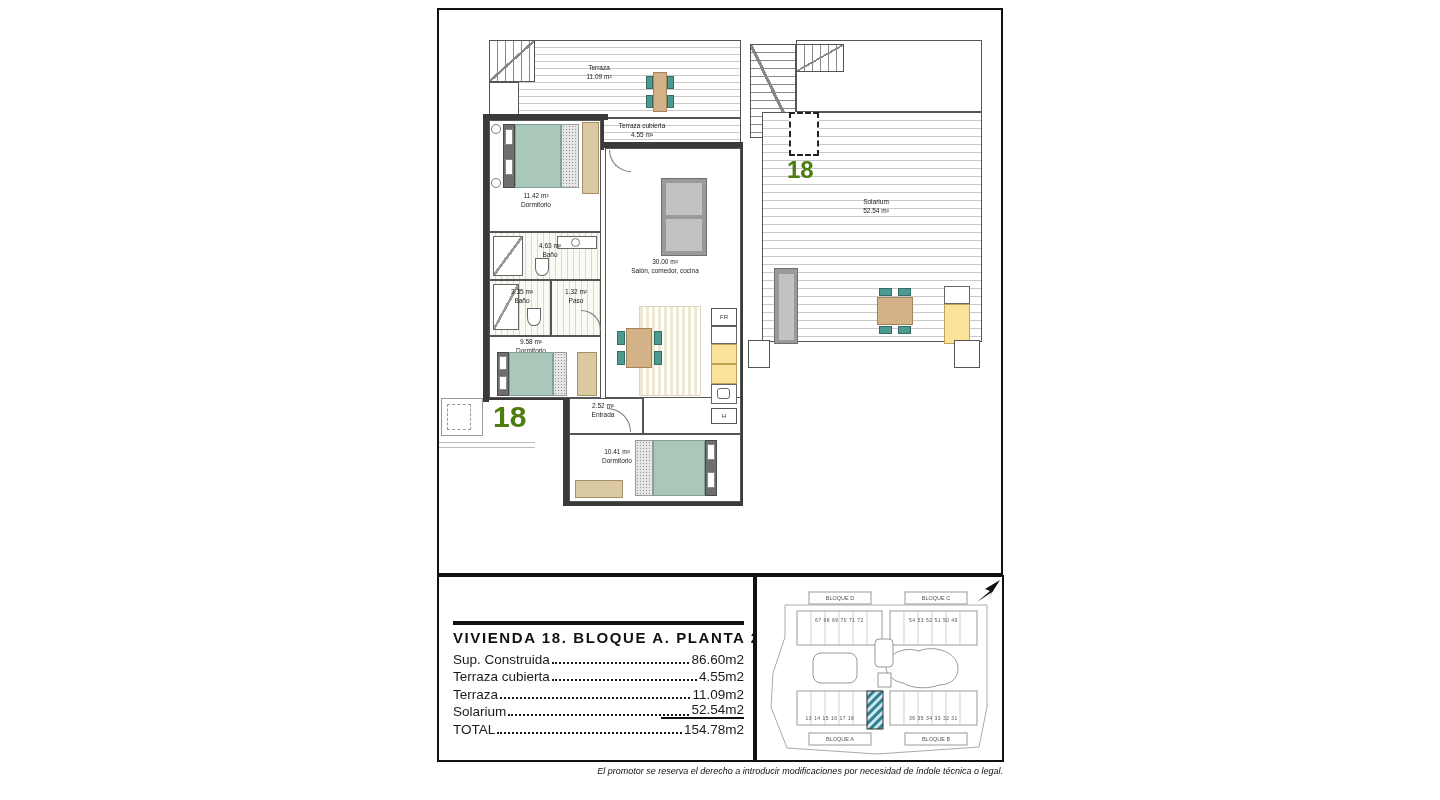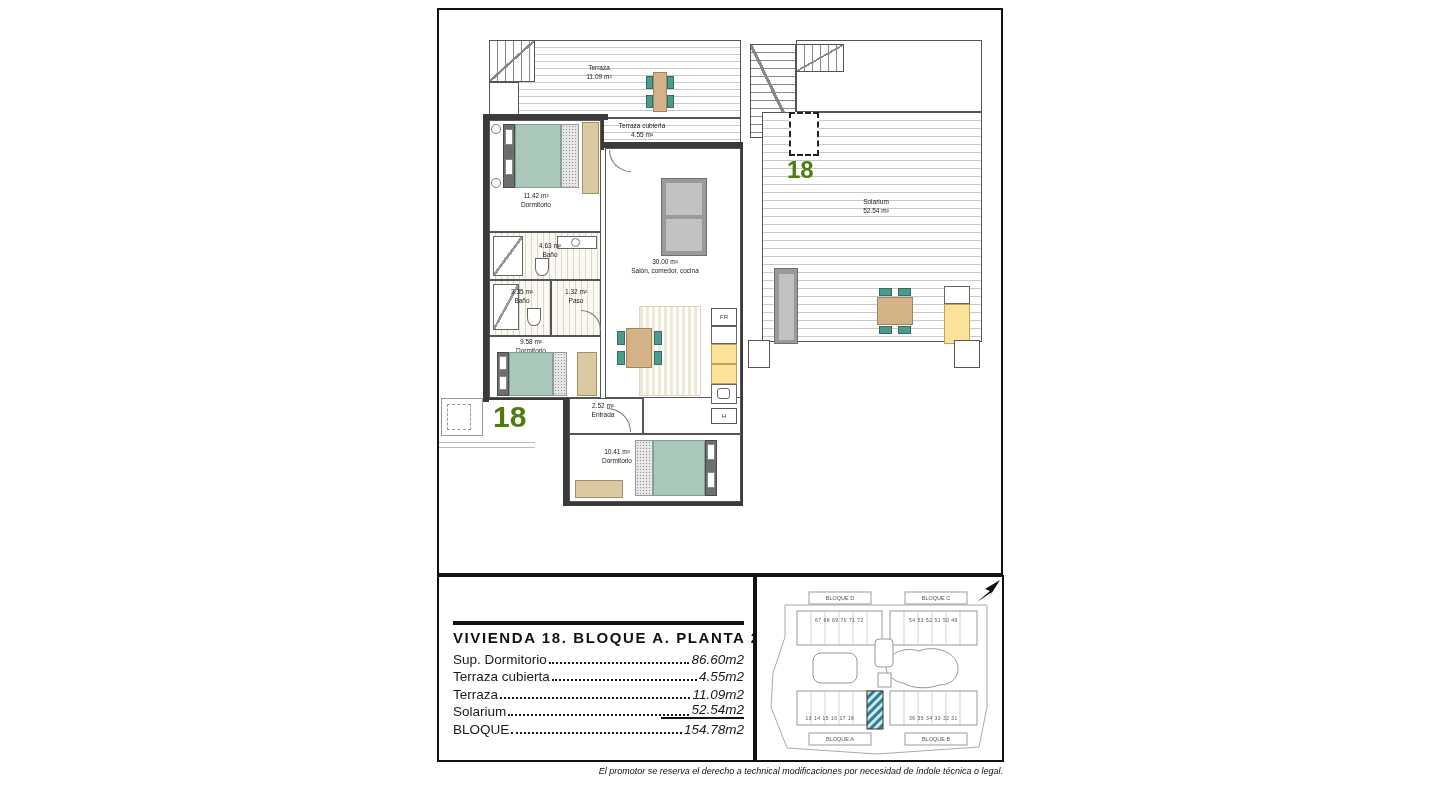--- a/index.html
+++ b/index.html
@@ -44,21 +44,21 @@
   .dashedbox{position:absolute;border:2px dashed #222;background:#fff;box-sizing:border-box;}
   .hline{position:absolute;background:#bbb;height:1px;}
   .applbl{position:absolute;border:1px solid #555;background:#fff;box-sizing:border-box;
        font-size:6px;display:flex;align-items:center;justify-content:center;color:#333;}
   
   .sum-rule{position:absolute;background:#111;}
   .sum-title{position:absolute;font-weight:bold;font-size:15px;letter-spacing:1.6px;color:#111;white-space:nowrap;}
   .sum-rows{position:absolute;left:14px;top:72px;width:291px;}
   .sum-row{display:flex;align-items:flex-end;height:17.5px;font-size:13.5px;color:#1a1a1a;}
   .sum-row .leader{flex:1;border-bottom:2px dotted #1a1a1a;margin:0 2px 3px 2px;}
-  .sum-row .val{white-space:nowrap;font-style:italic;}
+  .sum-row .val{white-space:nowrap;}
   .val-underline{border-bottom:2px solid #111;margin-left:-30px;padding-left:30px;text-align:right;}
   
   .sitetext{position:absolute;color:#555;text-align:center;white-space:nowrap;}
   .blocklbl{font-size:5.5px;line-height:12px;}
   .unitsrow{font-size:5px;letter-spacing:0.5px;}
   
   .disclaimer{position:absolute;left:437px;top:765px;width:566px;text-align:right;
        font-style:italic;font-size:9px;line-height:12px;color:#111;}
 </style>
 </head>
@@ -229,41 +229,41 @@
   <div class="yellow" style="left:505px;top:294px;width:26px;height:40px;"></div>
   <div class="openbox" style="left:309px;top:330px;width:22px;height:28px;"></div>
   <div class="openbox" style="left:515px;top:330px;width:26px;height:28px;"></div>
 </div>
 
 <div class="frame" style="left:437px;top:575px;width:318px;height:187px;">
   <div class="sum-rule" style="left:14px;top:44px;width:291px;height:4px;"></div>
   <div class="sum-title" style="left:14px;top:52px;">VIVIENDA 18. BLOQUE A. PLANTA 2ª</div>
   <div class="sum-rows">
     <div class="sum-row">
-      <span>Sup. Dormitorio</span>
+      <span>Sup. Construida</span>
       <span class="leader"></span>
       <span class="val">86.60m2</span>
     </div>
     <div class="sum-row">
       <span>Terraza cubierta</span>
       <span class="leader"></span>
       <span class="val">4.55m2</span>
     </div>
     <div class="sum-row">
       <span>Terraza</span>
       <span class="leader"></span>
       <span class="val">11.09m2</span>
     </div>
     <div class="sum-row">
       <span>Solarium</span>
       <span class="leader"></span>
       <span class="val val-underline">52.54m2</span>
     </div>
     <div class="sum-row">
-      <span>BLOQUE</span>
+      <span>TOTAL</span>
       <span class="leader"></span>
       <span class="val">154.78m2</span>
     </div>
   </div>
 </div>
 
 <div class="frame" style="left:755px;top:575px;width:249px;height:187px;">
   <svg width="249" height="183" viewBox="0 0 249 183" style="position:absolute;left:0;top:0;">
     <defs>
       <pattern id="hatch" width="6" height="6" patternTransform="rotate(45)" patternUnits="userSpaceOnUse">
@@ -297,14 +297,14 @@
   <span class="sitetext blocklbl" style="left:148px;top:15px;width:62px;">BLOQUE C</span>
   <span class="sitetext blocklbl" style="left:52px;top:156px;width:62px;">BLOQUE A</span>
   <span class="sitetext blocklbl" style="left:148px;top:156px;width:62px;">BLOQUE B</span>
   <span class="sitetext unitsrow" style="left:40px;top:40px;width:85px;">67 68 69 70 71 72</span>
   <span class="sitetext unitsrow" style="left:133px;top:40px;width:87px;">54 53 52 51 50 49</span>
   <span class="sitetext unitsrow" style="left:36px;top:138px;width:74px;">13 14 15 16 17 18</span>
   <span class="sitetext unitsrow" style="left:133px;top:138px;width:87px;">36 35 34 33 32 31</span>
 </div>
 
 <div class="disclaimer">
-  <div>El promotor se reserva el derecho a technical modificaciones por necesidad de índole técnica o legal.</div>
+  <div>El promotor se reserva el derecho a introducir modificaciones por necesidad de índole técnica o legal.</div>
 </div>
 
 </body></html>

